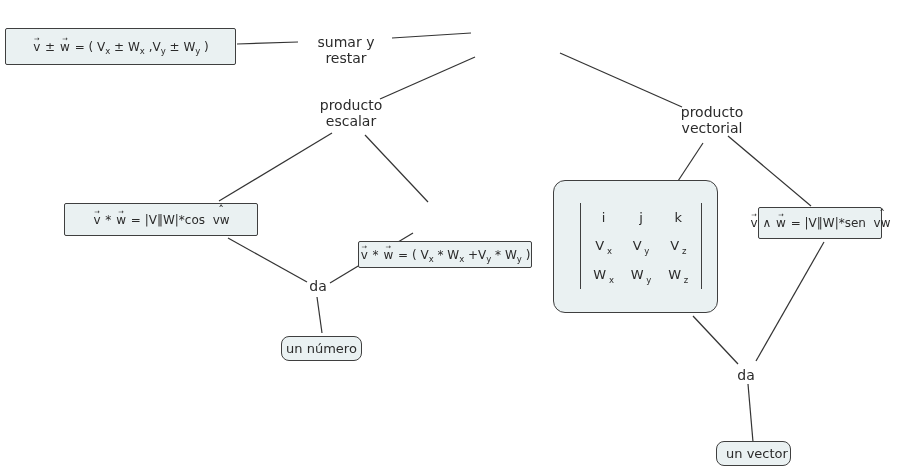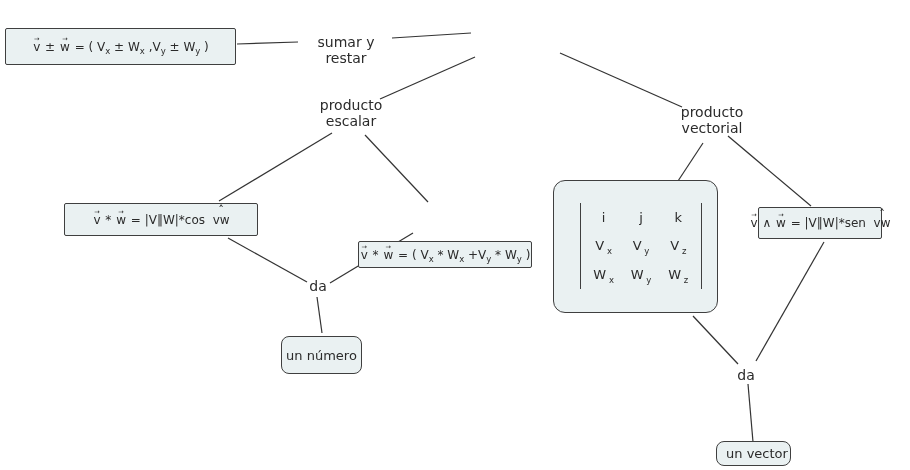--- a/index.html
+++ b/index.html
@@ -45,21 +45,21 @@
 
   .root-text{font-size:12.5px;line-height:16px;white-space:pre-line;}
 
   
   #node-sum        {left:5px;   top:28px;  width:231px; height:37px;}
   #node-root       {left:470px; top:3px;   width:90px;  height:51px;}
   #node-dot-cos    {left:64px;  top:203px; width:194px; height:33px;}
   #node-dot-comp   {left:358px; top:204px; width:174px; height:27px;margin-top:37px;}
   #node-matrix     {left:553px; top:180px; width:165px; height:133px;}
   #node-cross      {left:758px; top:207px; width:124px; height:32px;}
-  #node-numero     {left:281px; top:336px; width:81px;  height:38px; border-radius:8px; font-size:13px;}
+  #node-numero     {left:281px; top:336px; width:81px;  height:25px; border-radius:8px; font-size:13px;}
   #node-vector     {left:716px; top:441px; width:75px;  height:25px; border-radius:8px; font-size:13px;padding-left:7px;}
 
   #label-sumar     {left:296px; top:34px;  width:100px;}
   #label-escalar   {left:318px; top:97px;  width:66px;}
   #label-vectorial {left:679px; top:104px; width:66px;}
   #label-da-left   {left:303px; top:278px; width:30px;}
   #label-da-right  {left:731px; top:367px; width:30px;}
 
   
   .det{

